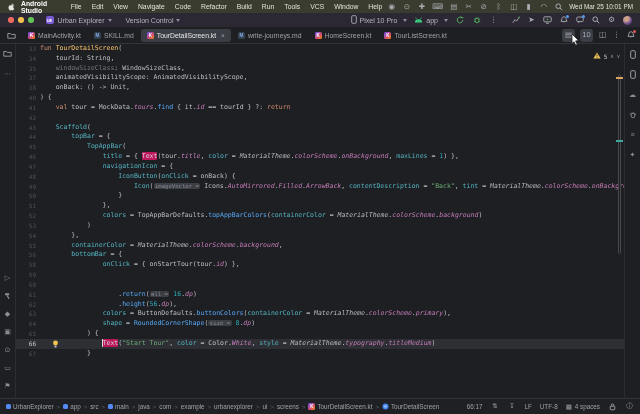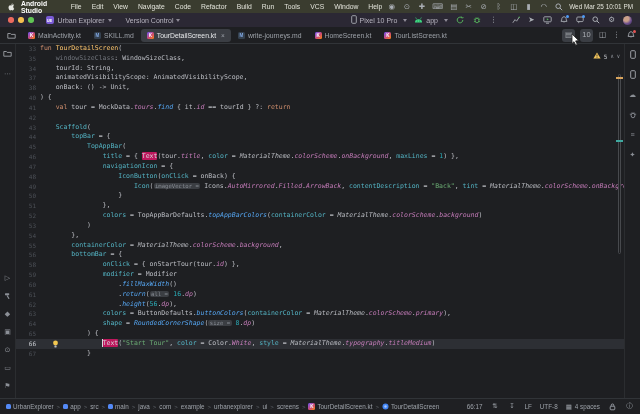--- a/index.html
+++ b/index.html
@@ -59,21 +59,21 @@
   .tk-kw{color:#cf8e6d}
   .tk-fn{color:#ffc66d}
   .tk-pl{color:#bcbec4}
   .tk-dim{color:#6f737a}
   .tk-arg{color:#53b2c2}
   .tk-teal{color:#53b2c2}
   .tk-obj{color:#bcbec4;font-style:italic}
   .tk-pr{color:#c77dbb;font-style:italic}
   .tk-str{color:#6aab73}
   .tk-num{color:#2aacb8}
-  .tk-call{color:#56a8f5;font-style:italic}
+  .tk-call{color:#56a8f5;}
   .tk-inlay{background:#3b3e43;color:#868b93;border-radius:2px;padding:0 1.5px;font-size:5.6px}
   .tk-hl{background:#be185d;color:#d6d9dd;border-radius:1px}
   .tk-caret{border-left:1px solid #d8dade;margin-left:-1px}
   .bulbwrap{position:absolute;left:36px;top:1px}
   .annwidget{position:absolute;top:8px;right:4px;display:flex;align-items:center;gap:3px;font-size:6px;color:#c8cbd0}
   .annwidget .nav{color:#8b8f96;font-size:5.5px}
   .vscroll{position:absolute;right:3px;top:30px;width:3px;height:180px;border:1px solid #47494d;border-radius:2px}
   .mark{position:absolute;right:1px;width:7px;height:1.5px}
   .mark.orange{top:33px;background:#d8a35c}
   .mark.teal{top:96px;background:#3fa8a0}
@@ -352,28 +352,28 @@
       </span>
     </div>
 
   <div class="editor">
     <div id="lines">
         <div class="code-row">
           <span class="ln">33</span>
           <span class="lc"><span class="tk-kw">fun </span><span class="tk-fn">TourDetailScreen</span><span class="tk-pl">(</span></span>
         </div>
         <div class="code-row">
+          <span class="ln">34</span>
+          <span class="lc"><span class="tk-pl">    tourId: String,</span></span>
+        </div>
+        <div class="code-row">
           <span class="ln">35</span>
           <span class="lc"><span class="tk-dim">    windowSizeClass</span><span class="tk-pl">: WindowSizeClass,</span></span>
         </div>
         <div class="code-row">
-          <span class="ln">34</span>
-          <span class="lc"><span class="tk-pl">    tourId: String,</span></span>
-        </div>
-        <div class="code-row">
           <span class="ln">37</span>
           <span class="lc"><span class="tk-pl">    animatedVisibilityScope: AnimatedVisibilityScope,</span></span>
         </div>
         <div class="code-row">
           <span class="ln">38</span>
           <span class="lc"><span class="tk-pl">    onBack: () -&gt; Unit,</span></span>
         </div>
         <div class="code-row">
           <span class="ln">40</span>
           <span class="lc"><span class="tk-pl">) {</span></span>
@@ -441,25 +441,23 @@
         <div class="code-row">
           <span class="ln">56</span>
           <span class="lc"><span class="tk-pl">        </span><span class="tk-arg">bottomBar</span><span class="tk-pl"> = {</span></span>
         </div>
         <div class="code-row">
           <span class="ln">58</span>
           <span class="lc"><span class="tk-pl">                </span><span class="tk-arg">onClick</span><span class="tk-pl"> = { onStartTour(tour.</span><span class="tk-pr">id</span><span class="tk-pl">) },</span></span>
         </div>
         <div class="code-row">
           <span class="ln">59</span>
-          <span class="lc"><span class="tk-pl">                </span><span class="tk-arg">modifier</span><span class="tk-pl"> = Modifier</span></span>
         </div>
         <div class="code-row">
           <span class="ln">60</span>
-          <span class="lc"><span class="tk-pl">                    .</span><span class="tk-call">fillMaxWidth</span><span class="tk-pl">()</span></span>
         </div>
         <div class="code-row">
           <span class="ln">61</span>
           <span class="lc"><span class="tk-pl">                    .</span><span class="tk-call">return</span><span class="tk-pl">(</span><span class="tk-inlay">all =</span><span class="tk-pl"> </span><span class="tk-num">16</span><span class="tk-pl">.</span><span class="tk-pr">dp</span><span class="tk-pl">)</span></span>
         </div>
         <div class="code-row">
           <span class="ln">62</span>
           <span class="lc"><span class="tk-pl">                    .</span><span class="tk-call">height</span><span class="tk-pl">(</span><span class="tk-num">56</span><span class="tk-pl">.</span><span class="tk-pr">dp</span><span class="tk-pl">),</span></span>
         </div>
         <div class="code-row">

